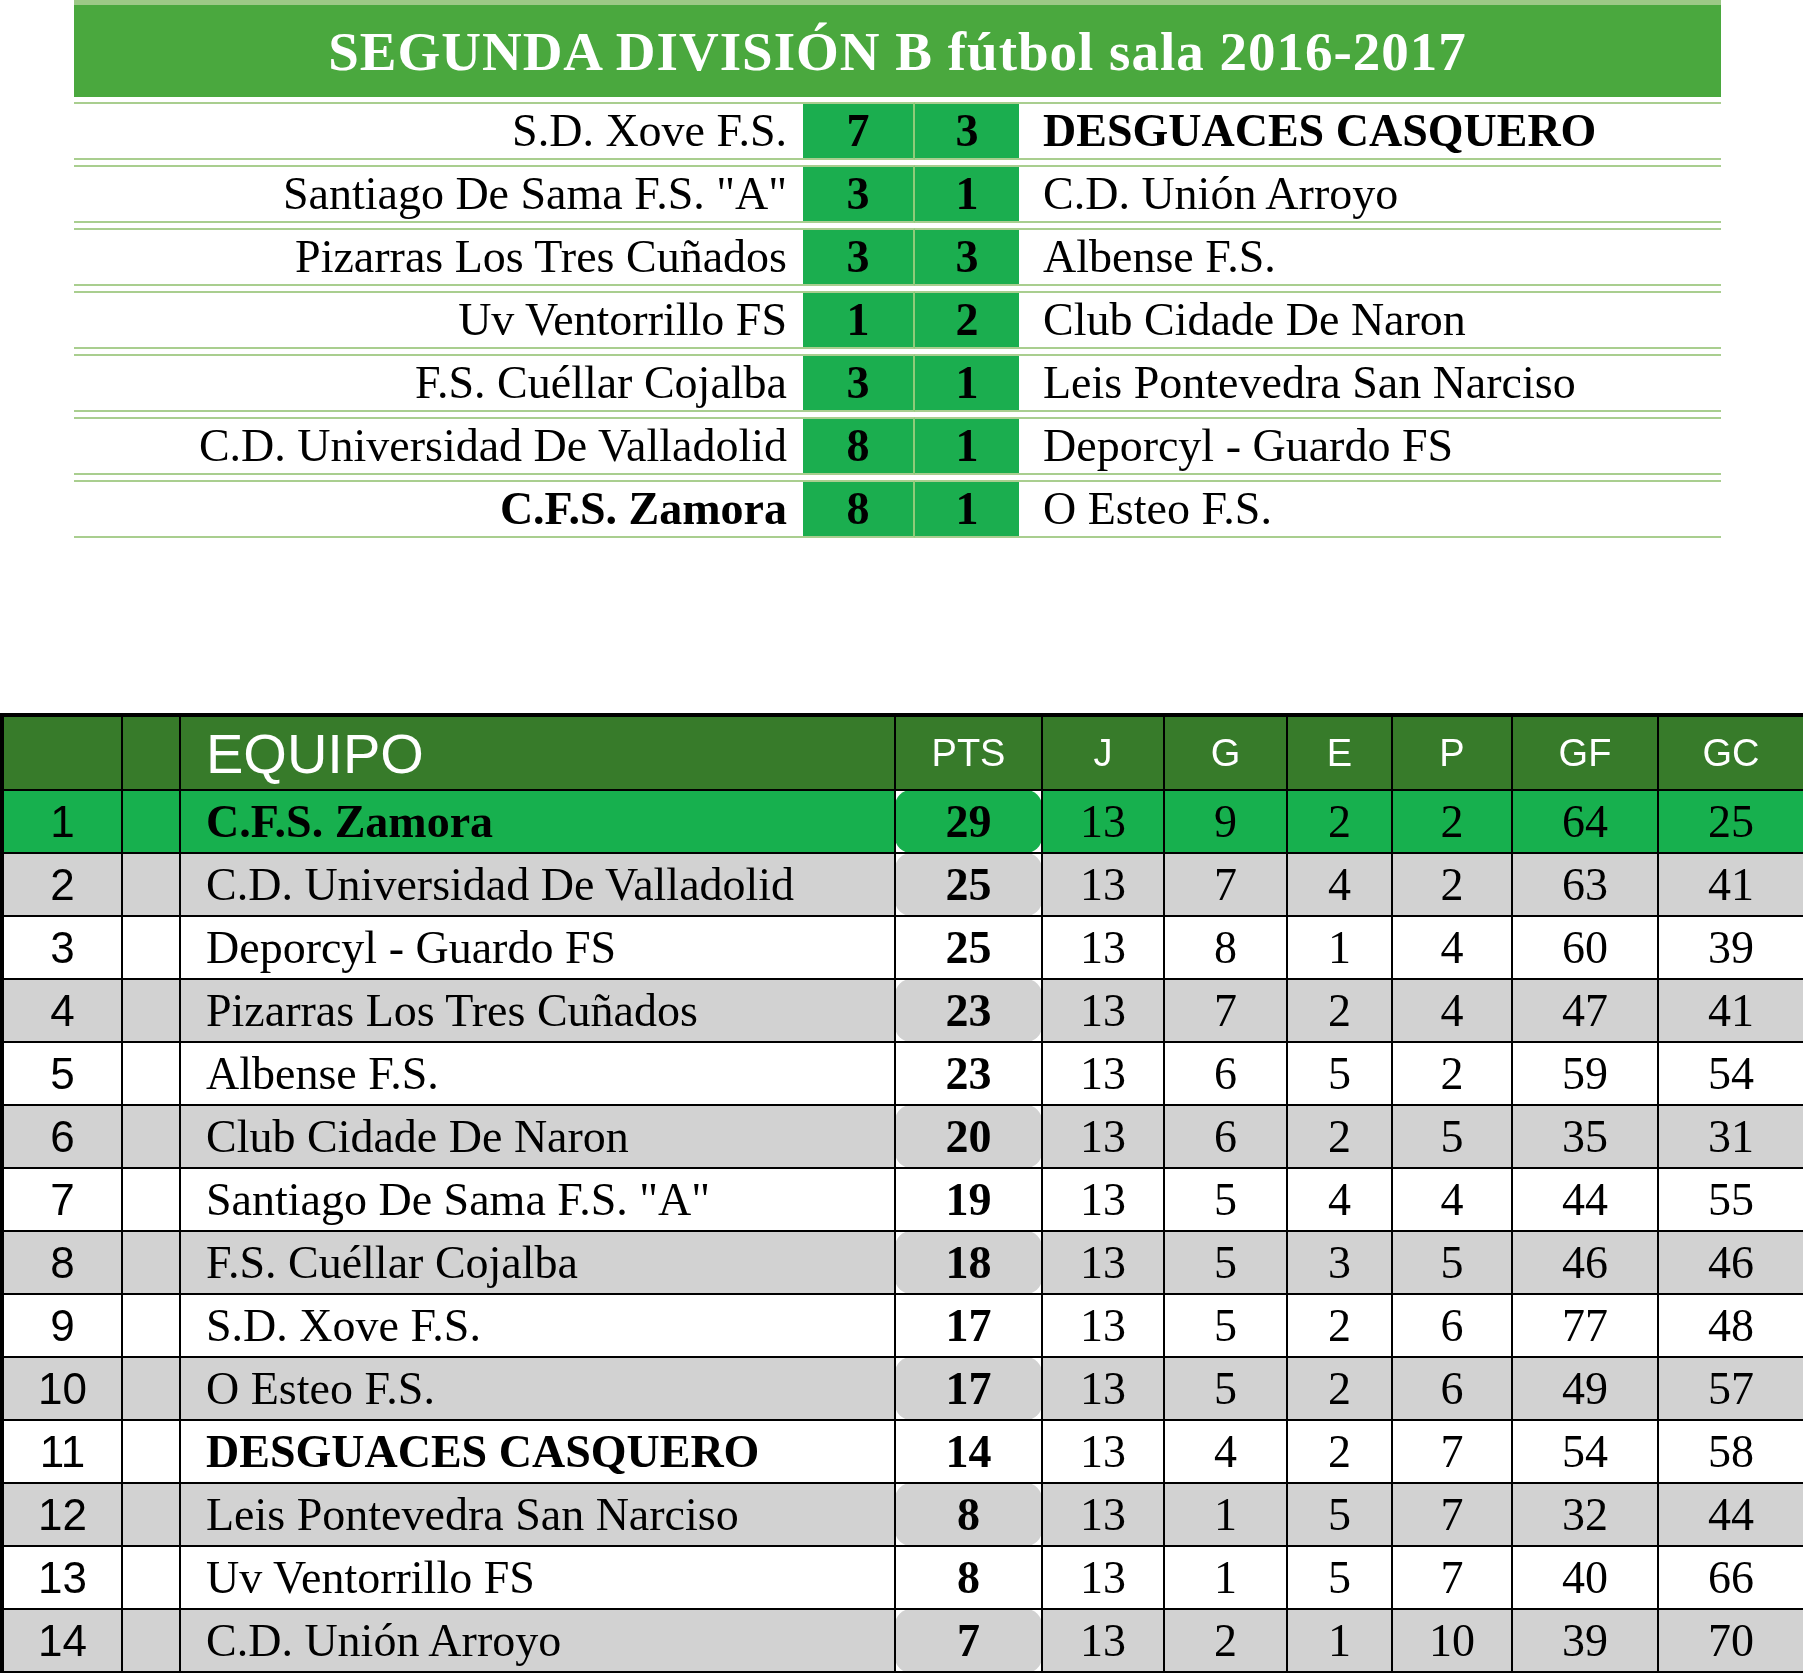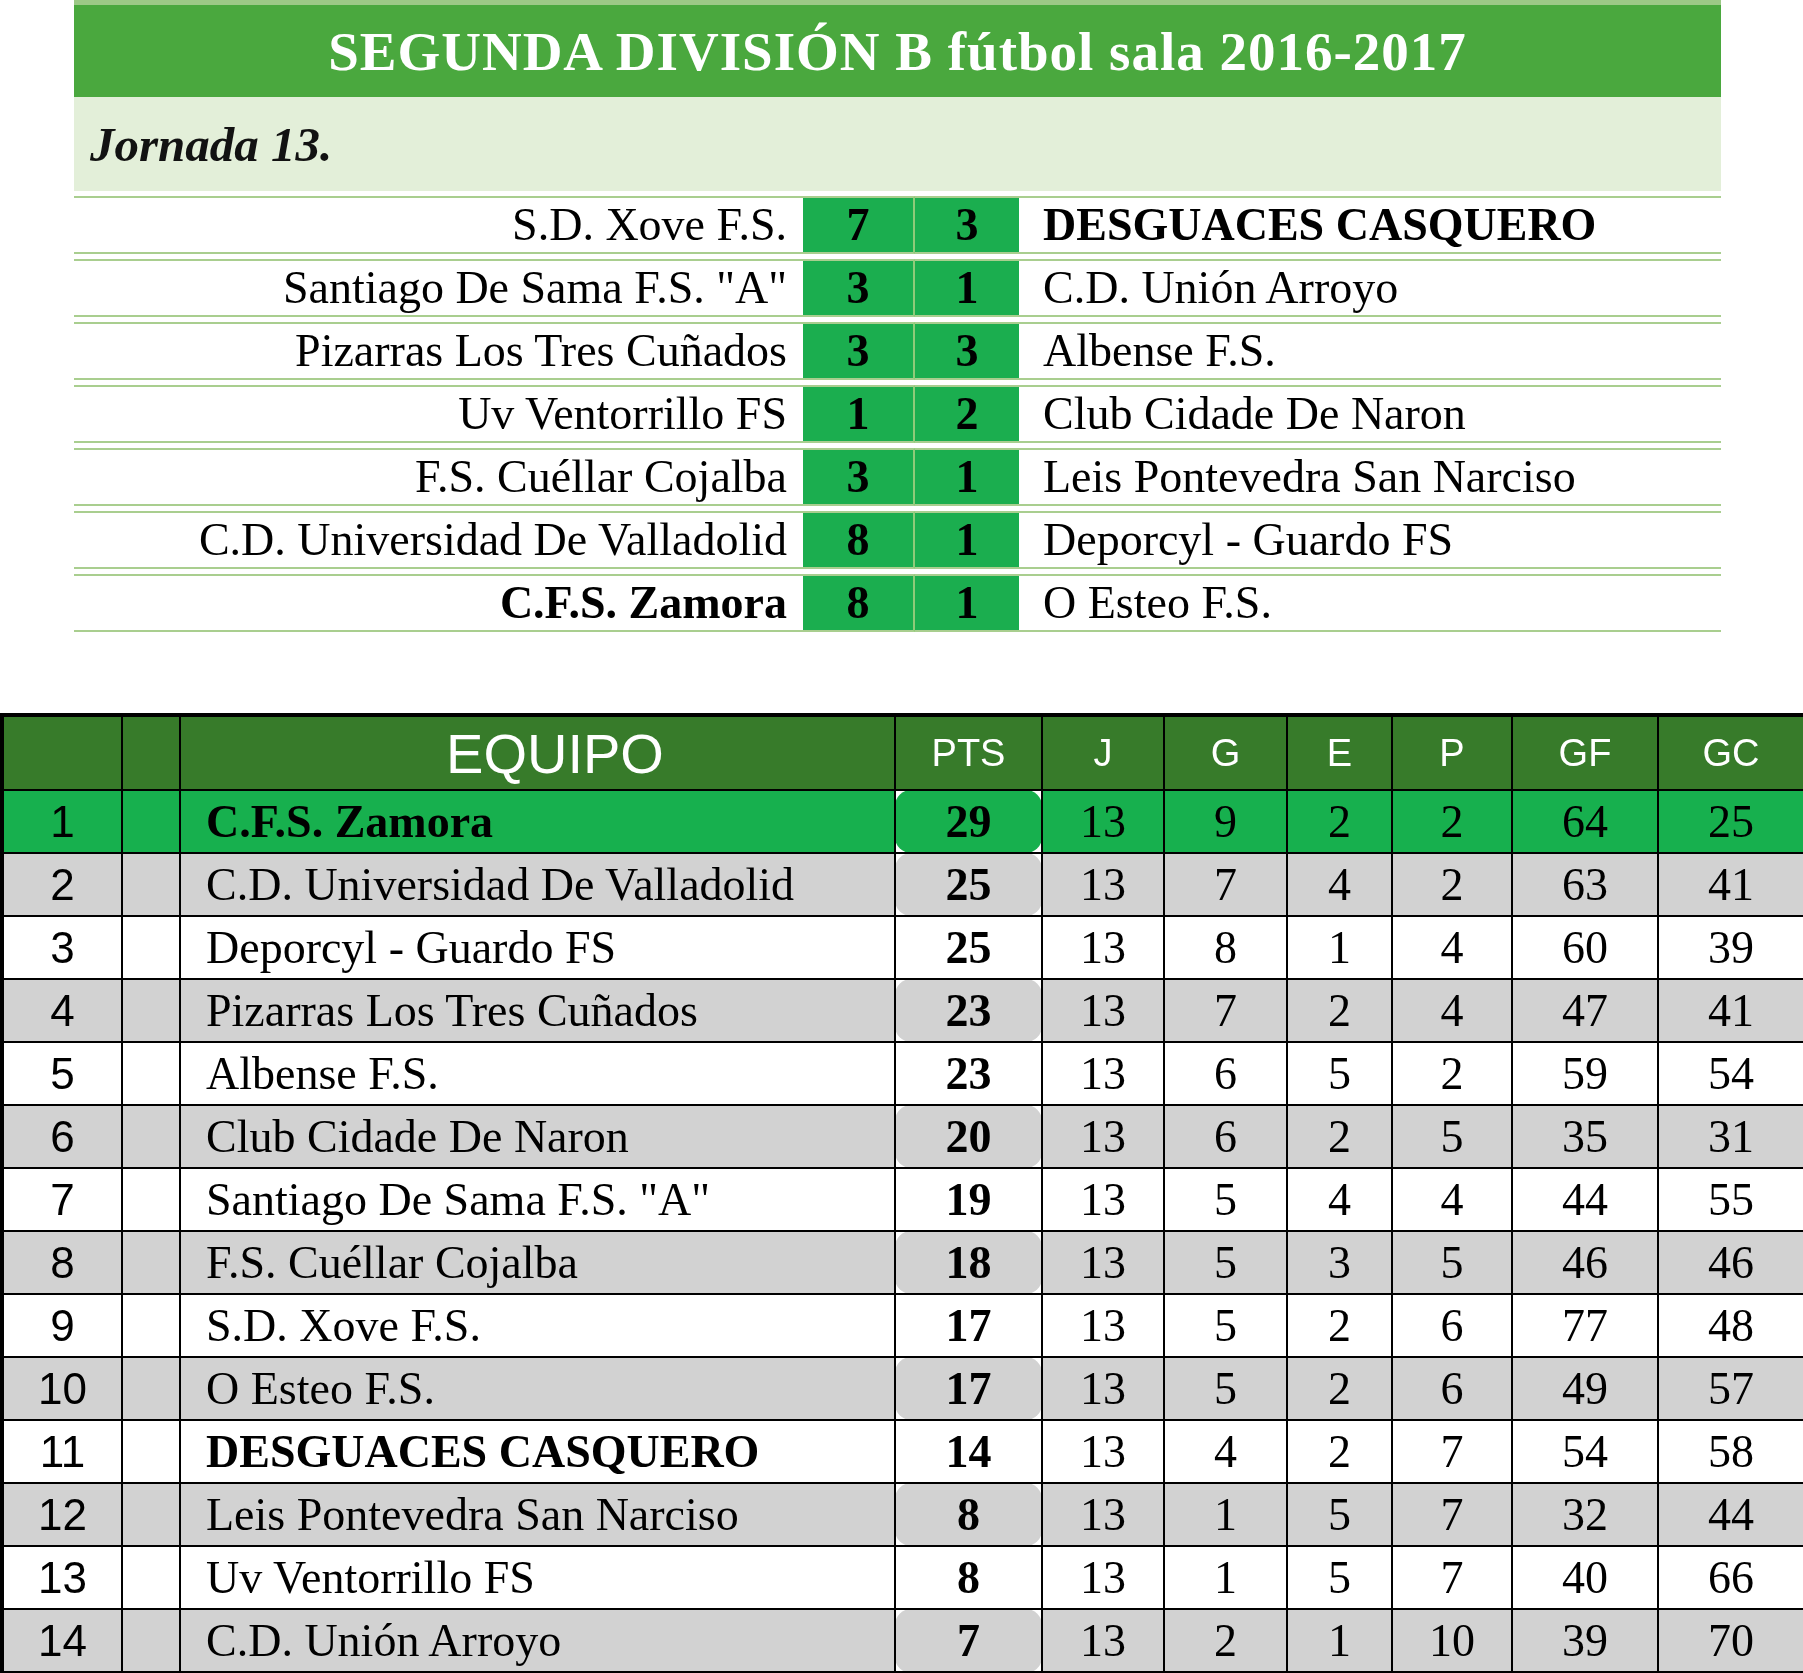--- a/index.html
+++ b/index.html
@@ -42,40 +42,37 @@
     border:4px solid #000;
   }
   table.standings th,table.standings td{
     border:2px solid #000;overflow:hidden;white-space:nowrap;
   }
   table.standings thead th{
     background:#377B2A;color:#ffffff;
     font-family:"Liberation Sans",sans-serif;font-weight:normal;
     height:70px;font-size:38px;text-align:center;
   }
-  table.standings thead th.equipo{text-align:center;padding-left:36px;font-size:56px;margin-top:12px;}
+  table.standings thead th.equipo{text-align:left;padding-left:25px;font-size:56px;margin-top:12px;}
   table.standings tbody td{
     height:59px;font-size:46px;text-align:center;line-height:59px;
   }
   table.standings tbody td.team{text-align:left;padding-left:25px;}
   table.standings tbody td.pos{font-family:"Liberation Sans",sans-serif;font-size:44px;}
   table.standings tbody td.pts{font-weight:bold;border-radius:16px;}
   tr.row-green{background:#17B04E;}
   tr.row-gray{background:#D2D2D2;}
   tr.row-white{background:#ffffff;}
 </style>
 </head>
 <body>
 
 <div class="top-block">
   <div class="title-bar">
     <span class="title-text">SEGUNDA DIVISIÓN B fútbol sala 2016-2017</span>
-  </div>
-  <div class="jornada-bar">
-    <span class="jornada-text">Jornada 13.</span>
   </div>
   <table class="results">
     <colgroup>
       <col style="width:729px">
         <col style="width:112px">
         <col style="width:104px">
         <col style="width:702px">
     </colgroup>
     <tbody id="results-body">
   <tr>

